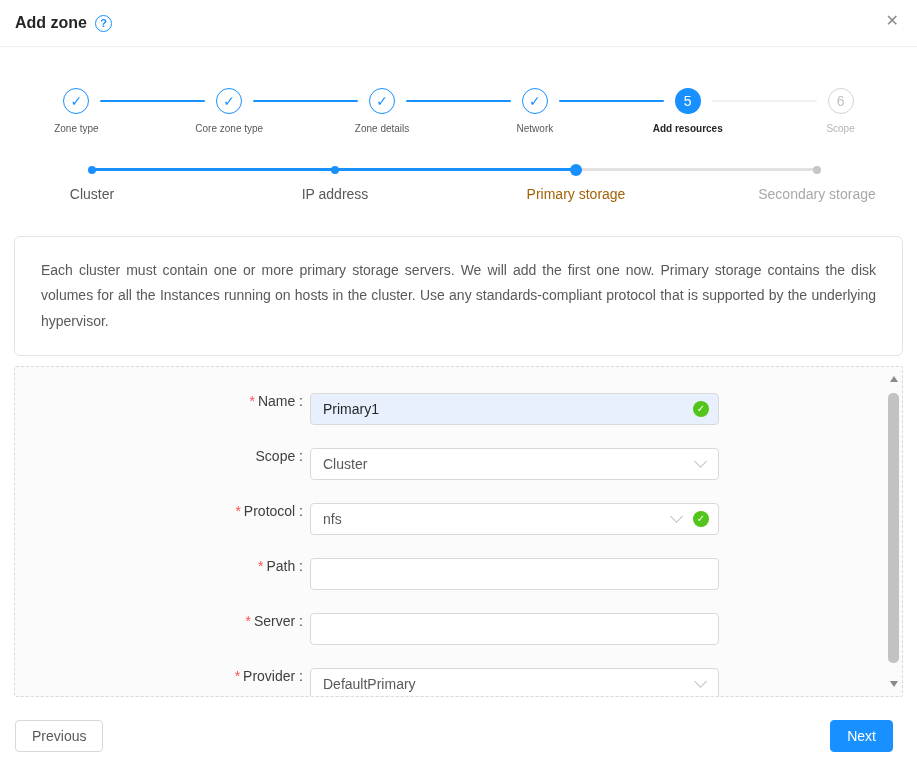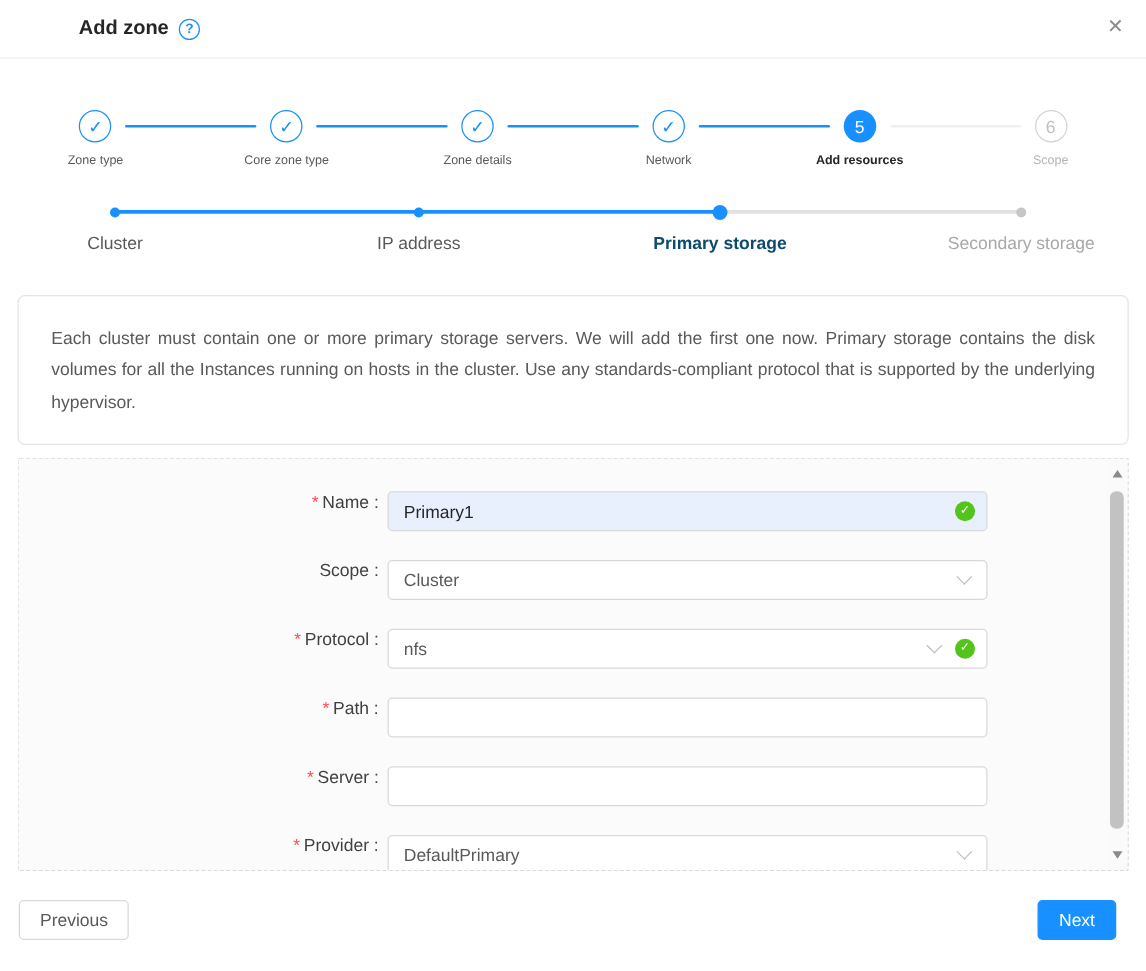--- a/index.html
+++ b/index.html
@@ -8,21 +8,21 @@
     width:917px; height:777px; overflow:hidden; position:relative;
     font-family:"Liberation Sans","DejaVu Sans",sans-serif; font-size:14px; color:#595959;
   }
   .modal { width:917px; height:777px; background:#fff; position:relative; }
 
   
   .modal-header {
     height:47px; border-bottom:1px solid #f0f0f0;
     display:flex; align-items:center; padding:0 15px; position:relative;
   }
-  .modal-title { font-size:16px; font-weight:600; color:#262626;margin-left:48px; }
+  .modal-title { font-size:16px; font-weight:600; color:#262626; }
   .help-icon {
     width:17px; height:17px; border:1.4px solid #1890ff; border-radius:50%;
     color:#1890ff; font-size:11px; font-weight:700; line-height:14px; text-align:center;
     margin-left:8px; cursor:pointer;
   }
   .close-icon {
     position:absolute; right:18px; top:11px; font-size:16px; color:#8c8c8c; cursor:pointer;
   }
 
   
@@ -49,40 +49,40 @@
   .subline { position:absolute; height:3px; top:6px; border-radius:2px; }
   .subline-active { left:92px; width:484px; background:#1890ff; }
   .subline-rest { left:576px; width:241px; background:#e1e1e1; }
   .subdot { position:absolute; width:8px; height:8px; border-radius:50%; background:#1890ff; top:4px; }
   .subdot.current { width:12px; height:12px; top:2px; background:#1890ff; }
   .subdot.upcoming { background:#c6c6c6; }
   .sublabel {
     position:absolute; top:24px; transform:translateX(-50%);
     white-space:nowrap; font-size:14px; color:#595959;
   }
-  .sublabel.current { color:#0c4a6e; font-weight:700; }
+  .sublabel.current { color:#a16207; font-weight:400; }
   .sublabel.upcoming { color:#a8a8a8; }
 
   
   .info-box {
     margin:28px 14px 0; border:1px solid #e4e4e4; border-radius:6px;
     padding:21px 26px; color:#595959; text-align:justify; line-height:1.82; font-size:14px;
     background:#fff;
   }
 
   
   .form-panel {
     position:relative; margin:10px 14px 0; height:331px;
     border:1px dashed #d9d9d9; border-radius:2px; background:#fbfbfb; overflow:hidden;
   }
   .form-rows { padding-top:26px; }
   .form-row { display:flex; align-items:flex-start; height:32px; margin-bottom:23px; position:relative; }
   .form-label { width:295px; padding-right:7px; text-align:right; color:#404040; font-size:14px; white-space:nowrap; }
   .req { color:#ff4d4f; margin-right:3px; }
-  .control { position:relative; width:480px; height:32px; }
+  .control { position:relative; width:409px; height:32px; }
   .txt, .sel {
     width:100%; height:32px; border:1px solid #d9d9d9; border-radius:4px; background:#fff;
     padding:0 12px; font-family:inherit; font-size:14px; color:#595959; outline:none;
     display:flex; align-items:center; cursor:pointer;
   }
   input.txt { display:block; }
   input.txt.autofill { background:#e8f0fe; color:#262626; }
   .chevron {
     position:absolute; right:14px; top:50%; width:9px; height:9px; margin-top:-7px;
     border-right:1.6px solid #bfbfbf; border-bottom:1.6px solid #bfbfbf; transform:rotate(45deg);

